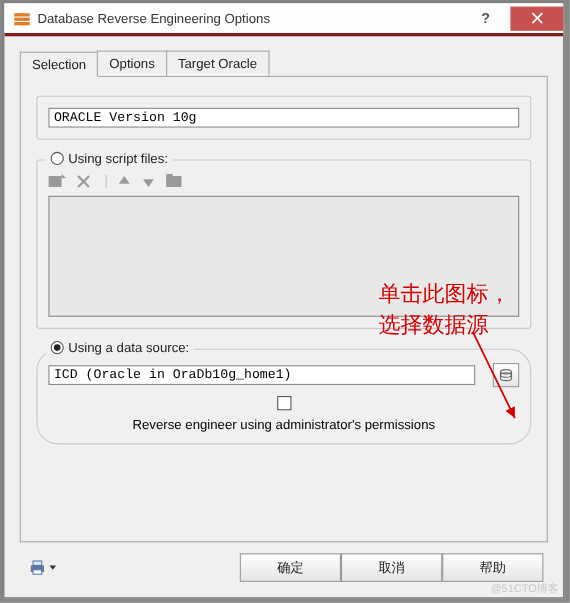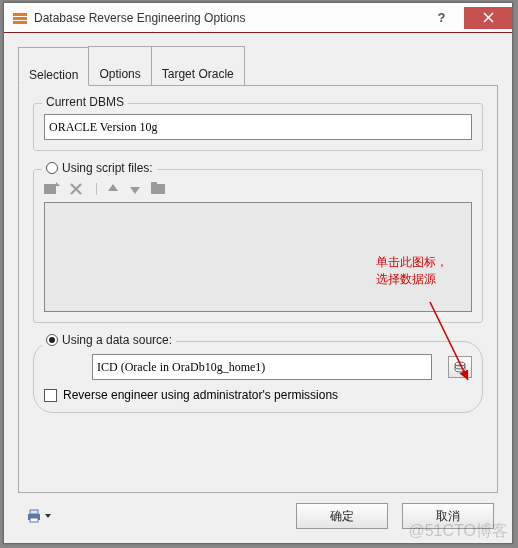--- a/index.html
+++ b/index.html
@@ -21,21 +21,21 @@
     border: 1px solid #6a6a6a;
     box-shadow: 0 0 2px rgba(0,0,0,0.3);
     display: flex;
     flex-direction: column;
   }
   .titlebar {
     height: 30px;
     background: #fdfdfd;
     display: flex;
     align-items: center;
-    border-bottom: 1px solid #7f1d1d;
+    border-bottom: 3px solid #7f1d1d;
   }
   .title-icon {
     width: 16px; height: 16px;
     margin: 0 6px 0 8px;
   }
   .title-text {
     flex: 1;
     color: #333;
     font-size: 12px;
   }
@@ -62,21 +62,21 @@
     display: flex;
     flex-direction: column;
   }
   .tabs {
     display: flex;
     border-bottom: 1px solid #aaa;
     position: relative;
     top: 1px;
   }
   .tab {
-    padding: 20px 10px 3px 10px;
+    padding: 4px 10px 3px 10px;
     border: 1px solid #aaa;
     border-bottom: none;
     background: #f0f0f0;
     margin-right: -1px;
     position: relative;
     color: #222;
   }
   .tab.active {
     background: #f0f0f0;
     border-bottom: 1px solid #f0f0f0;
@@ -110,23 +110,23 @@
     color: #222;
     display: flex;
     align-items: center;
     gap: 4px;
   }
   .text-input {
     width: 100%;
     height: 18px;
     border: 1px solid #888;
     background: #fff;
-    padding: 12px 4px;
-    font-size: 12px;
-    font-family: Liberation Serif, serif;
+    padding: 0 4px;
+    font-size: 12px;
+    font-family: Liberation Mono, monospace;
   }
   .radio-circle {
     width: 12px; height: 12px;
     border: 1px solid #555;
     border-radius: 50%;
     display: inline-flex;
     align-items: center;
     justify-content: center;
     background: #fff;
   }
@@ -147,46 +147,45 @@
     height: 110px;
     border: 1px solid #888;
     background: #e8e8e8;
     margin-top: 2px;
   }
   .ds-row {
     display: flex;
     gap: 16px;
     align-items: center;
     margin-top: 2px;
-    margin-left: 48px;
   }
   .ds-row .text-input { flex: 1; }
   .icon-btn {
     width: 24px; height: 22px;
     border: 1px solid #999;
     background: linear-gradient(#fefefe,#e6e6e6);
     display: flex;
     align-items: center;
     justify-content: center;
   }
   .check-row {
     display: flex;
     gap: 6px;
     align-items: center;
     margin-top: 8px;
+    flex-direction: column;
   }
   .checkbox {
     width: 13px; height: 13px;
     border: 1px solid #555;
     background: #fff;
   }
   .button-row {
     display: flex;
     justify-content: flex-end;
-    gap: 14px;
     align-items: center;
     padding: 10px 4px 4px 4px;
     text-align: right;
   }
   .push-btn {
     width: 92px;
     height: 26px;
     border: 1px solid #999;
     background: linear-gradient(#fefefe,#e5e5e5);
     display: flex;
@@ -201,33 +200,33 @@
     padding: 2px 4px;
   }
   .spacer { flex: 1; }
   
   .annot {
     position: absolute;
     pointer-events: none;
   }
   .annot-text {
     color: #d60000;
-    font-size: 12px;
+    font-size: 20px;
     line-height: 1.4;
     position: absolute;
-    left: 376px;
+    left: 344px;
     top: 254px;
     width: 140px;
   }
   .watermark {
     position: absolute;
     right: 10px;
     bottom: 6px;
     color: rgba(0,0,0,0.18);
-    font-size: 16px;
+    font-size: 10px;
     text-align: center;
   }
 </style>
 </head>
 <body>
 
 <div class="window">
   <div class="titlebar">
     <span class="title-icon">
       <svg width="16" height="16" viewBox="0 0 16 16">
@@ -248,21 +247,20 @@
   <div class="client">
     <div class="tabs">
       <div class="tab active">Selection</div>
       <div class="tab">Options</div>
       <div class="tab">Target Oracle</div>
     </div>
 
     <div class="tabpanel">
 
       <div class="group">
-        <div class="group-label">Current DBMS</div>
         <input class="text-input" readonly="" value="ORACLE Version 10g" style="">
       </div>
 
       <div class="group" style="margin-top:14px;">
         <div class="group-label">
           <span class="radio-circle"></span>
           <span>Using script files:</span>
         </div>
         <div class="mini-toolbar">
           <span class="ico">
@@ -328,20 +326,21 @@
           <rect x="4" y="2" width="8" height="4" fill="#dde6f2" stroke="#5b78a6"></rect>
           <rect x="4" y="10" width="8" height="4" fill="#fff" stroke="#5b78a6"></rect>
         </svg>
         <svg width="8" height="8" viewBox="0 0 8 8">
             <path d="M1 2 L4 6 L7 2 Z" fill="#333"></path>
           </svg>
       </div>
       <div class="spacer"></div>
       <div class="push-btn">确定</div>
       <div class="push-btn">取消</div>
+      <div class="push-btn">帮助</div>
     </div>
   </div>
 </div>
 
 <svg class="annot" style="left:0;top:0;" width="518" height="548">
   <defs>
     <marker id="arrowhead" markerWidth="8" markerHeight="8" refX="6" refY="3" orient="auto">
       <path d="M0 0 L6 3 L0 6 Z" fill="#d60000"></path>
     </marker>
   </defs>

